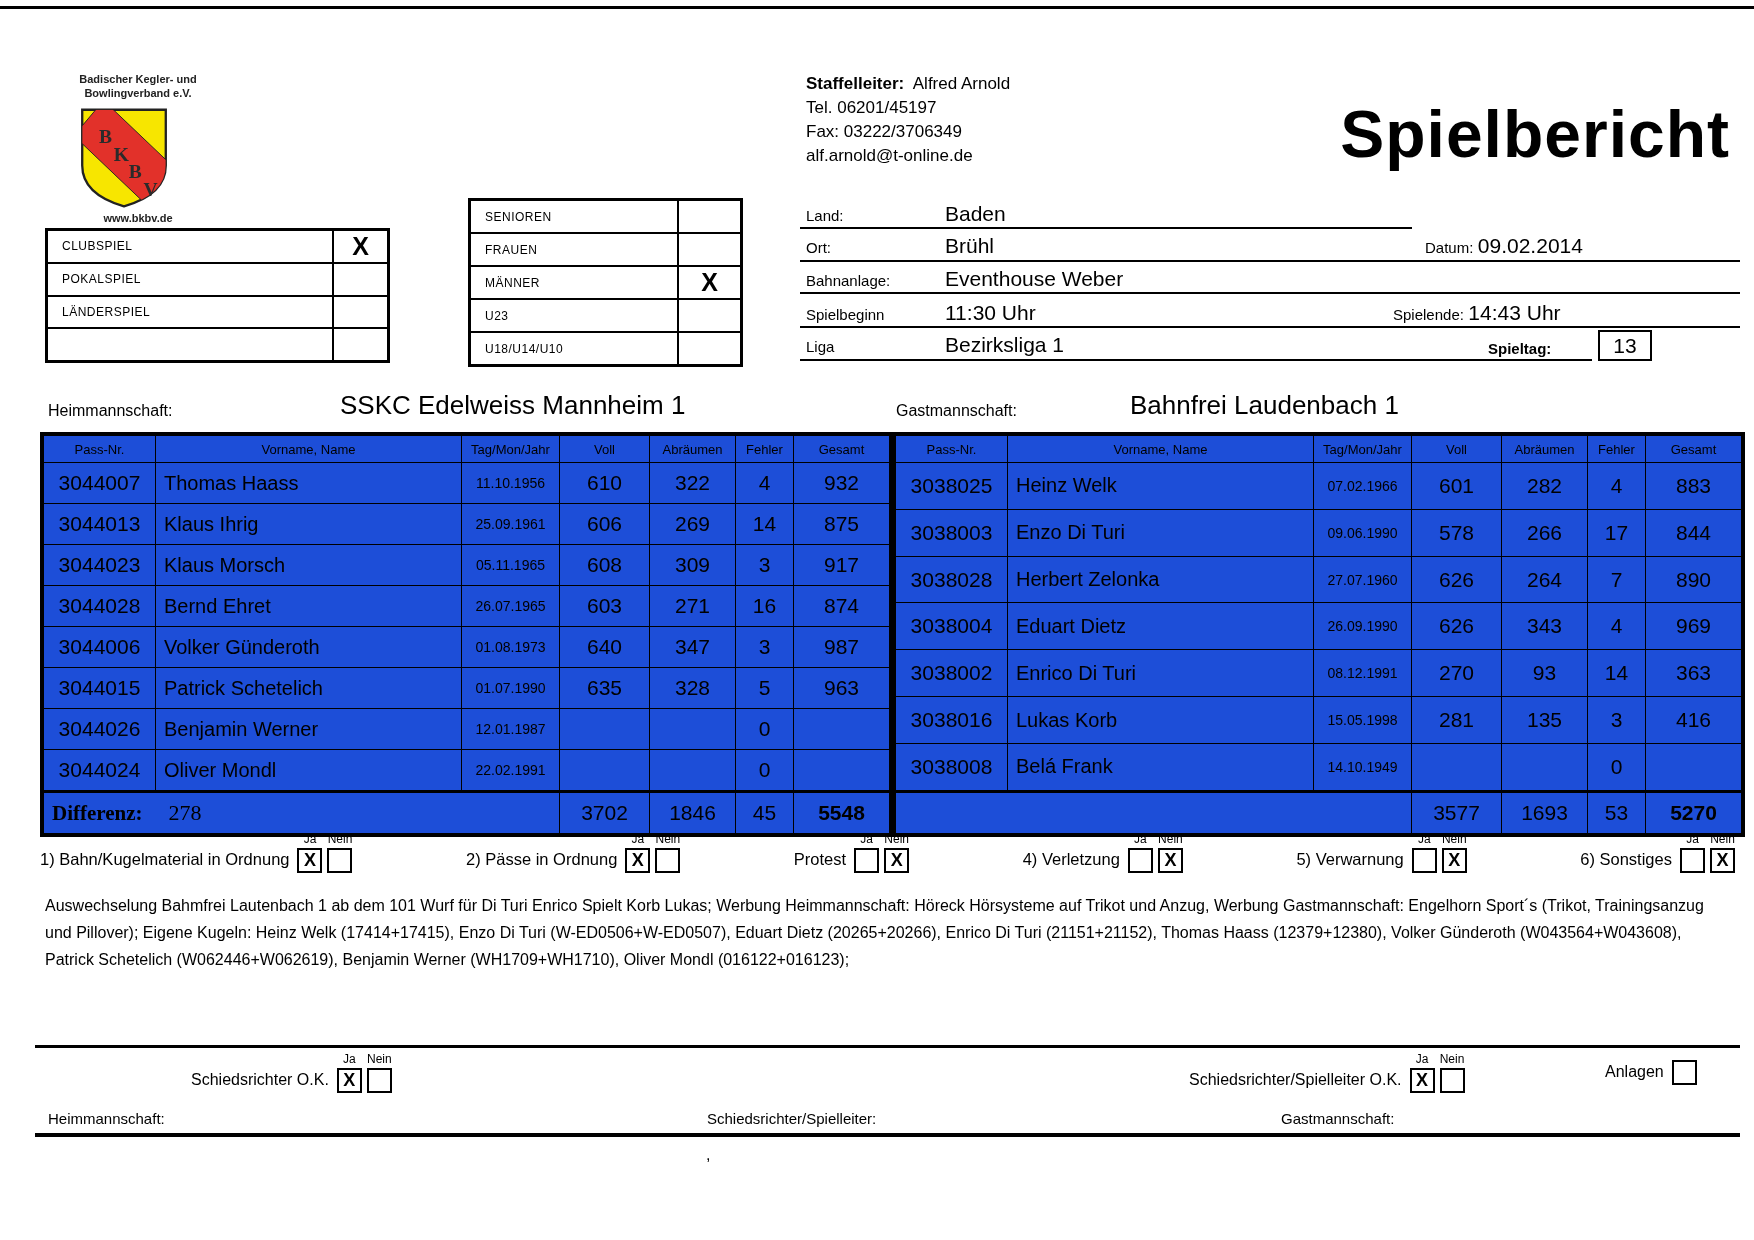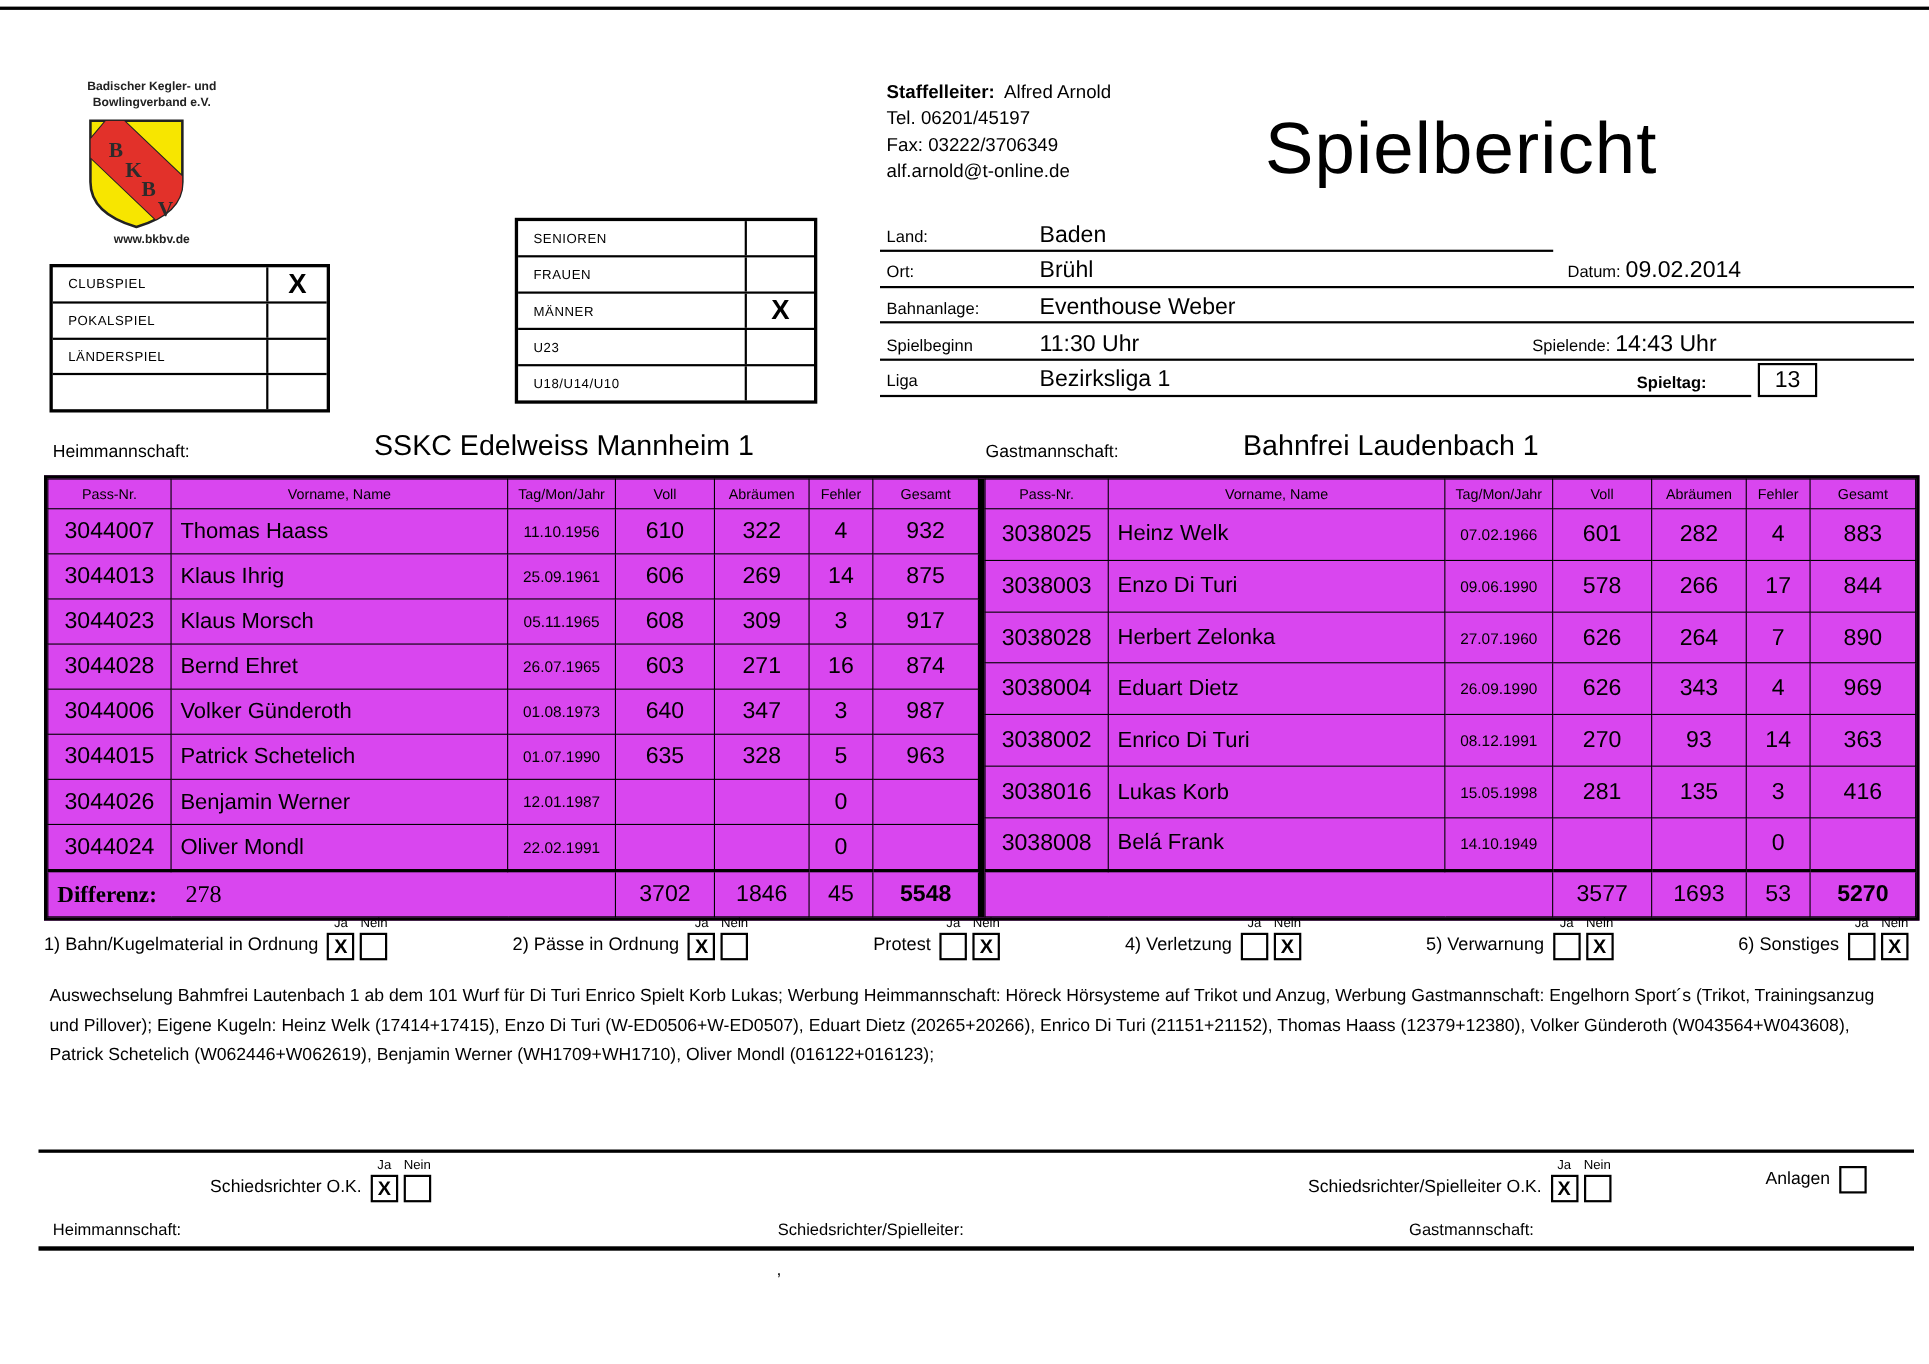--- a/index.html
+++ b/index.html
@@ -22,36 +22,36 @@
   .bt-label{flex:1;display:flex;align-items:center;padding-left:14px;font-size:12px;letter-spacing:.5px;}
   .bt-mark{width:53px;border-left:2px solid #000;display:flex;align-items:center;justify-content:center;
     font-weight:bold;font-size:25px;}
   .box-table.cat .bt-mark{width:61px;}
 
   
   .staffel{position:absolute;left:806px;top:72px;font-size:17px;line-height:24px;}
   .staffel b{font-weight:bold;}
 
   
-  .big-title{position:absolute;left:1150px;top:96px;width:580px;
-    font-size:66px;letter-spacing:1px;}
+  .big-title{position:absolute;left:1150px;top:96px;width:580px;text-align:right;
+    font-size:66px;letter-spacing:1px;font-weight:bold;}
 
   
   .d-label{position:absolute;font-size:15px;}
   .d-value{position:absolute;font-size:21px;}
   .pairline{white-space:nowrap;}
   .spieltag-box{position:absolute;left:1598px;top:330px;width:54px;height:31px;border:2px solid #000;
     box-sizing:border-box;display:flex;align-items:center;justify-content:center;font-size:21px;background:#fff;}
 
   
   .team-label{position:absolute;font-size:16px;}
   .team-name{position:absolute;font-size:26px;font-weight:normal;}
 
   
-  .maintable{position:absolute;left:40px;top:432px;display:flex;border:3px solid #000;background:#d946ef;}
+  .maintable{position:absolute;left:40px;top:432px;display:flex;border:3px solid #000;background:#1d4ed8;}
   .tdivider{width:5px;background:#000;}
   table.half{border-collapse:collapse;table-layout:fixed;width:846px;}
   table.half th,table.half td{border:1px solid #000;overflow:hidden;white-space:nowrap;padding:0;}
   table.half th{font-size:13px;font-weight:normal;height:26px;}
   table.half td{height:40px;}
   .c-pass{font-size:21px;text-align:center;}
   .c-name{font-size:20px;text-align:left;padding-left:8px !important;}
   .c-dob{font-size:14px;text-align:center;}
   .c-num{font-size:21px;text-align:center;}
   .trow-total td{height:41px;border-top:3px solid #000 !important;}
@@ -99,21 +99,21 @@
       </defs>
     <path d="M5,4 H95 V64 Q95 95 50 108 Q5 95 5 64 Z" fill="#f7e600" stroke="#222" stroke-width="2.5"></path>
     <polygon points="-4,32 28,-6 112,74 80,112" fill="#e2312a" stroke="#222" stroke-width="1" clip-path="url(#shclip)"></polygon>
     <text x="23" y="40" font-family="Liberation Serif, serif" font-size="21" font-weight="bold" fill="#2b2b2b">B</text>
     <text x="39" y="59" font-family="Liberation Serif, serif" font-size="21" font-weight="bold" fill="#2b2b2b">K</text>
     <text x="55" y="78" font-family="Liberation Serif, serif" font-size="21" font-weight="bold" fill="#2b2b2b">B</text>
     <text x="71" y="97" font-family="Liberation Serif, serif" font-size="21" font-weight="bold" fill="#2b2b2b">V</text>
   </svg>
   <div class="logo-url">www.bkbv.de</div>
 
-  <div class="box-table" style="left:45px;top:228px;width:255px;height:135px;margin-top:12px;">
+  <div class="box-table" style="left:45px;top:228px;width:345px;height:135px;">
       <div class="bt-row">
         <div class="bt-label">CLUBSPIEL</div>
         <div class="bt-mark">X</div>
       </div>
       <div class="bt-row">
         <div class="bt-label">POKALSPIEL</div>
         <div class="bt-mark"></div>
       </div>
       <div class="bt-row">
         <div class="bt-label">LÄNDERSPIEL</div>

